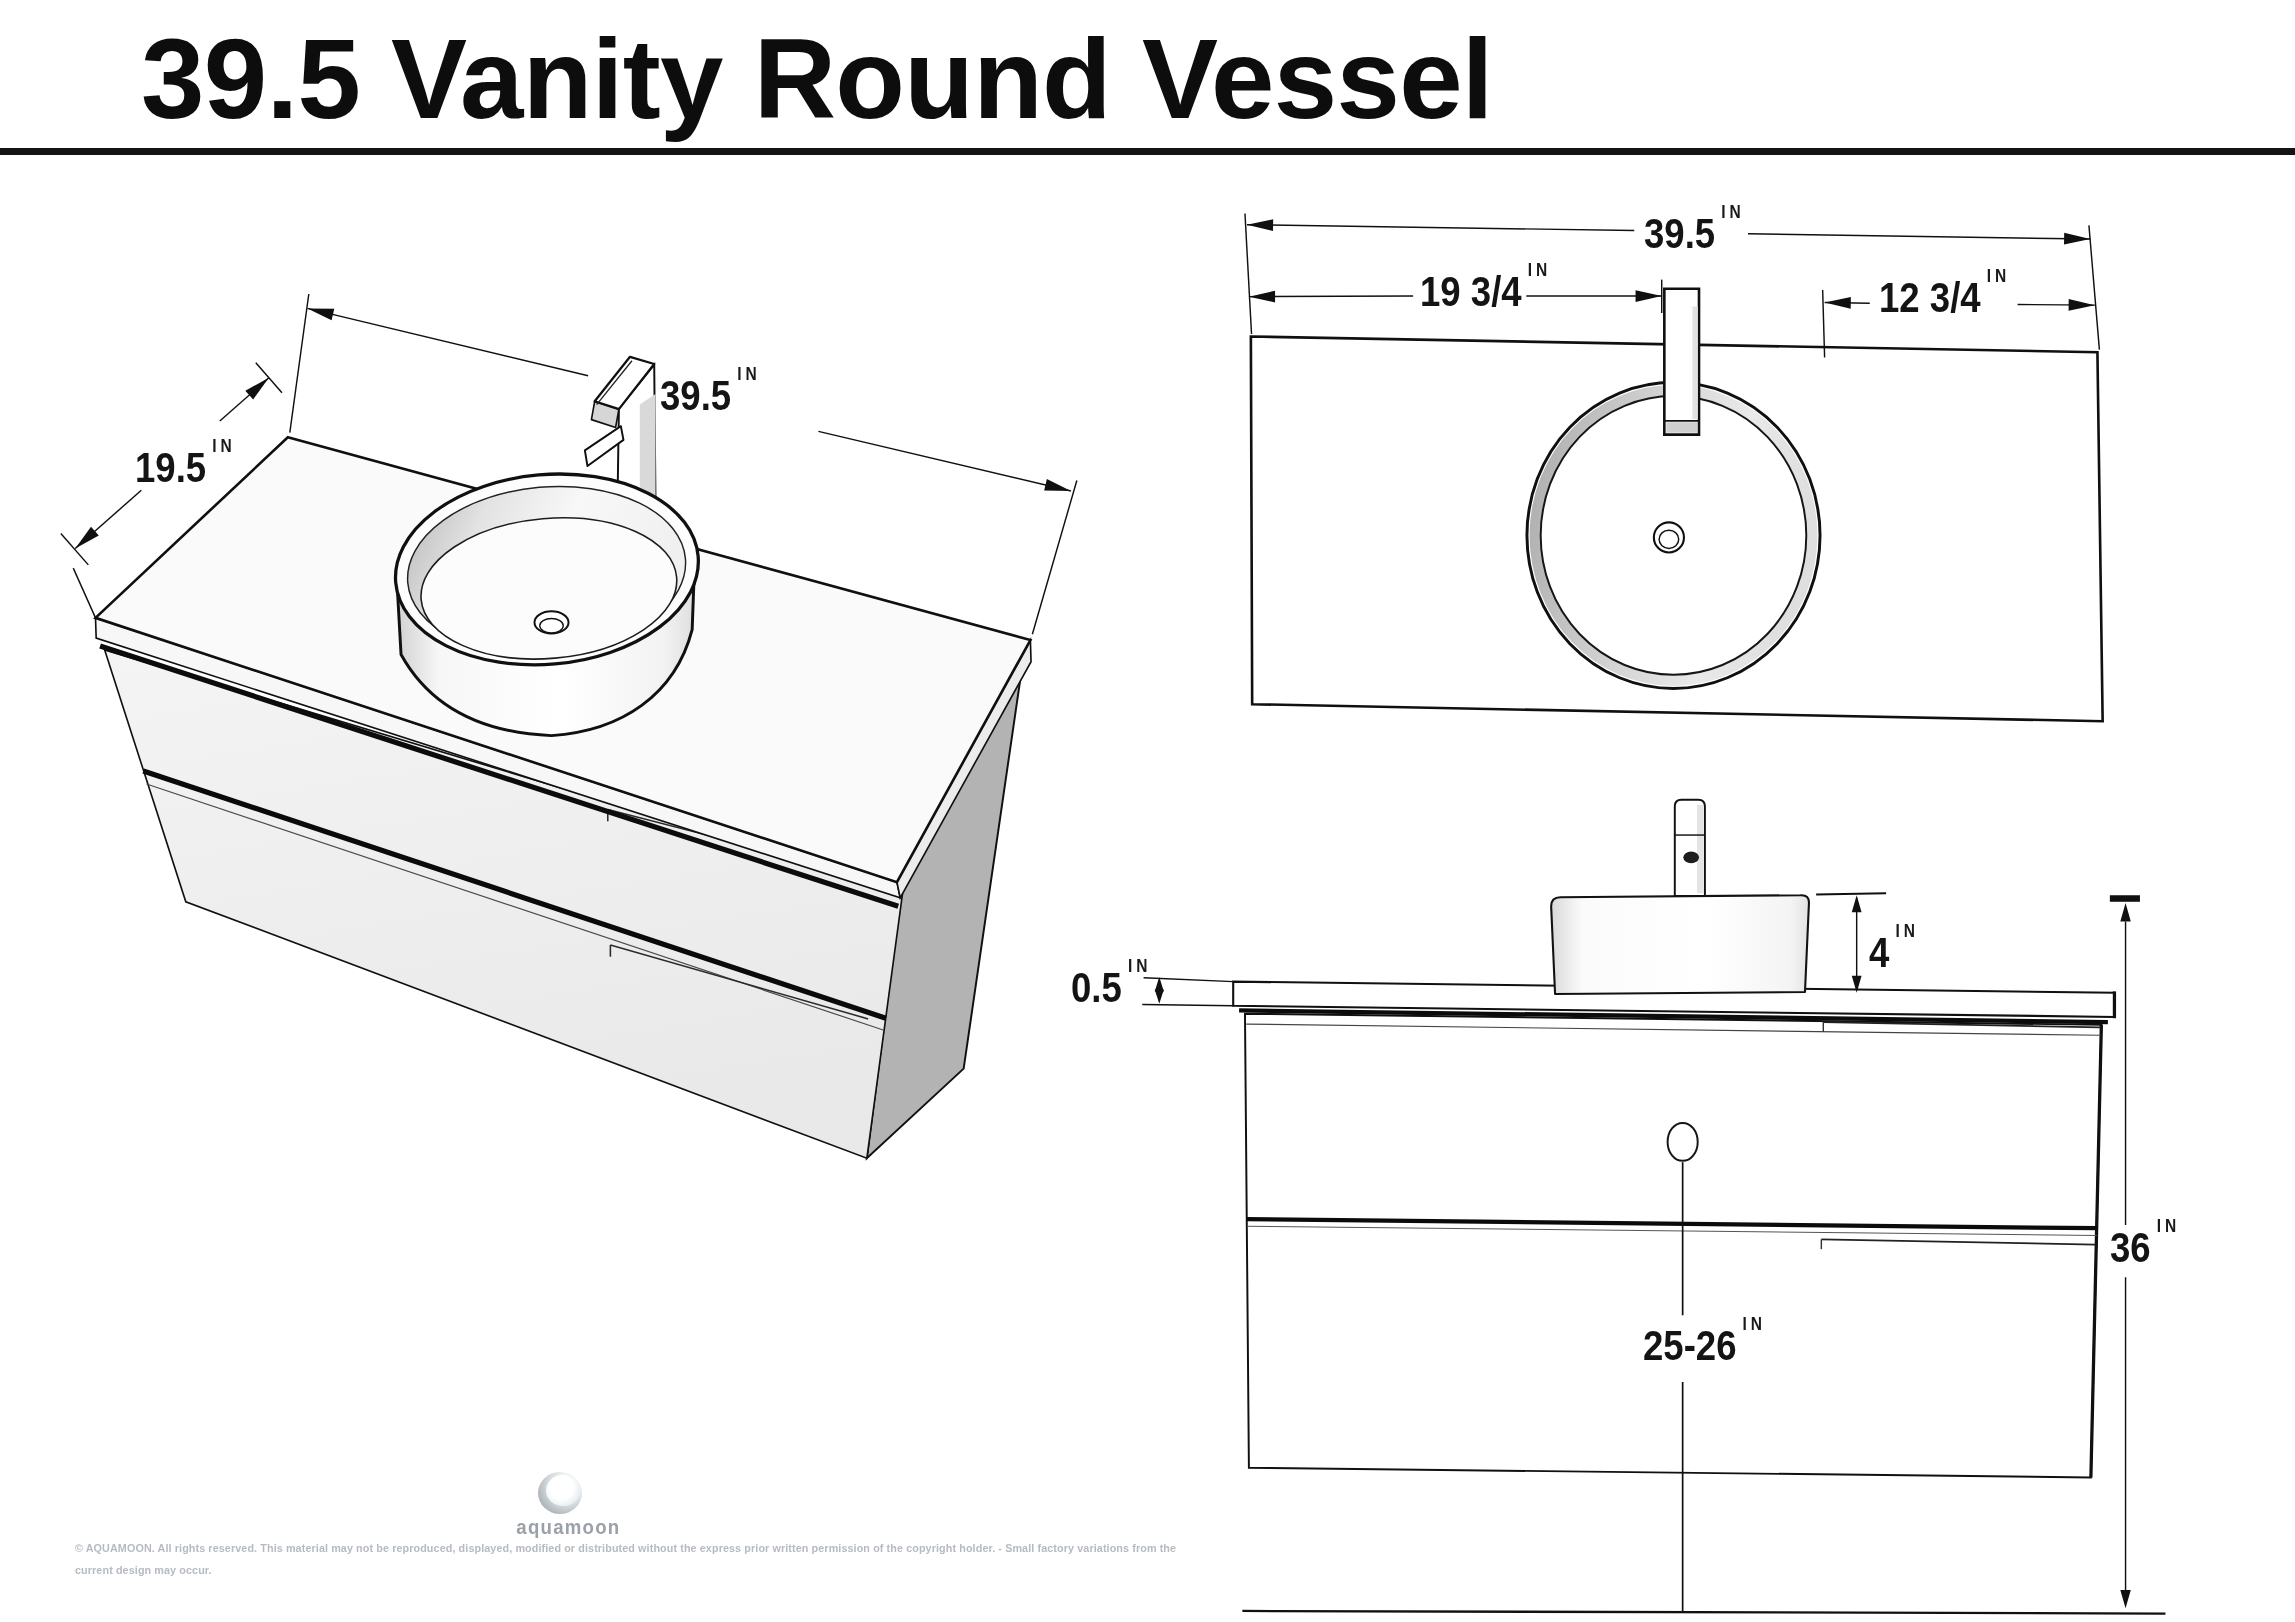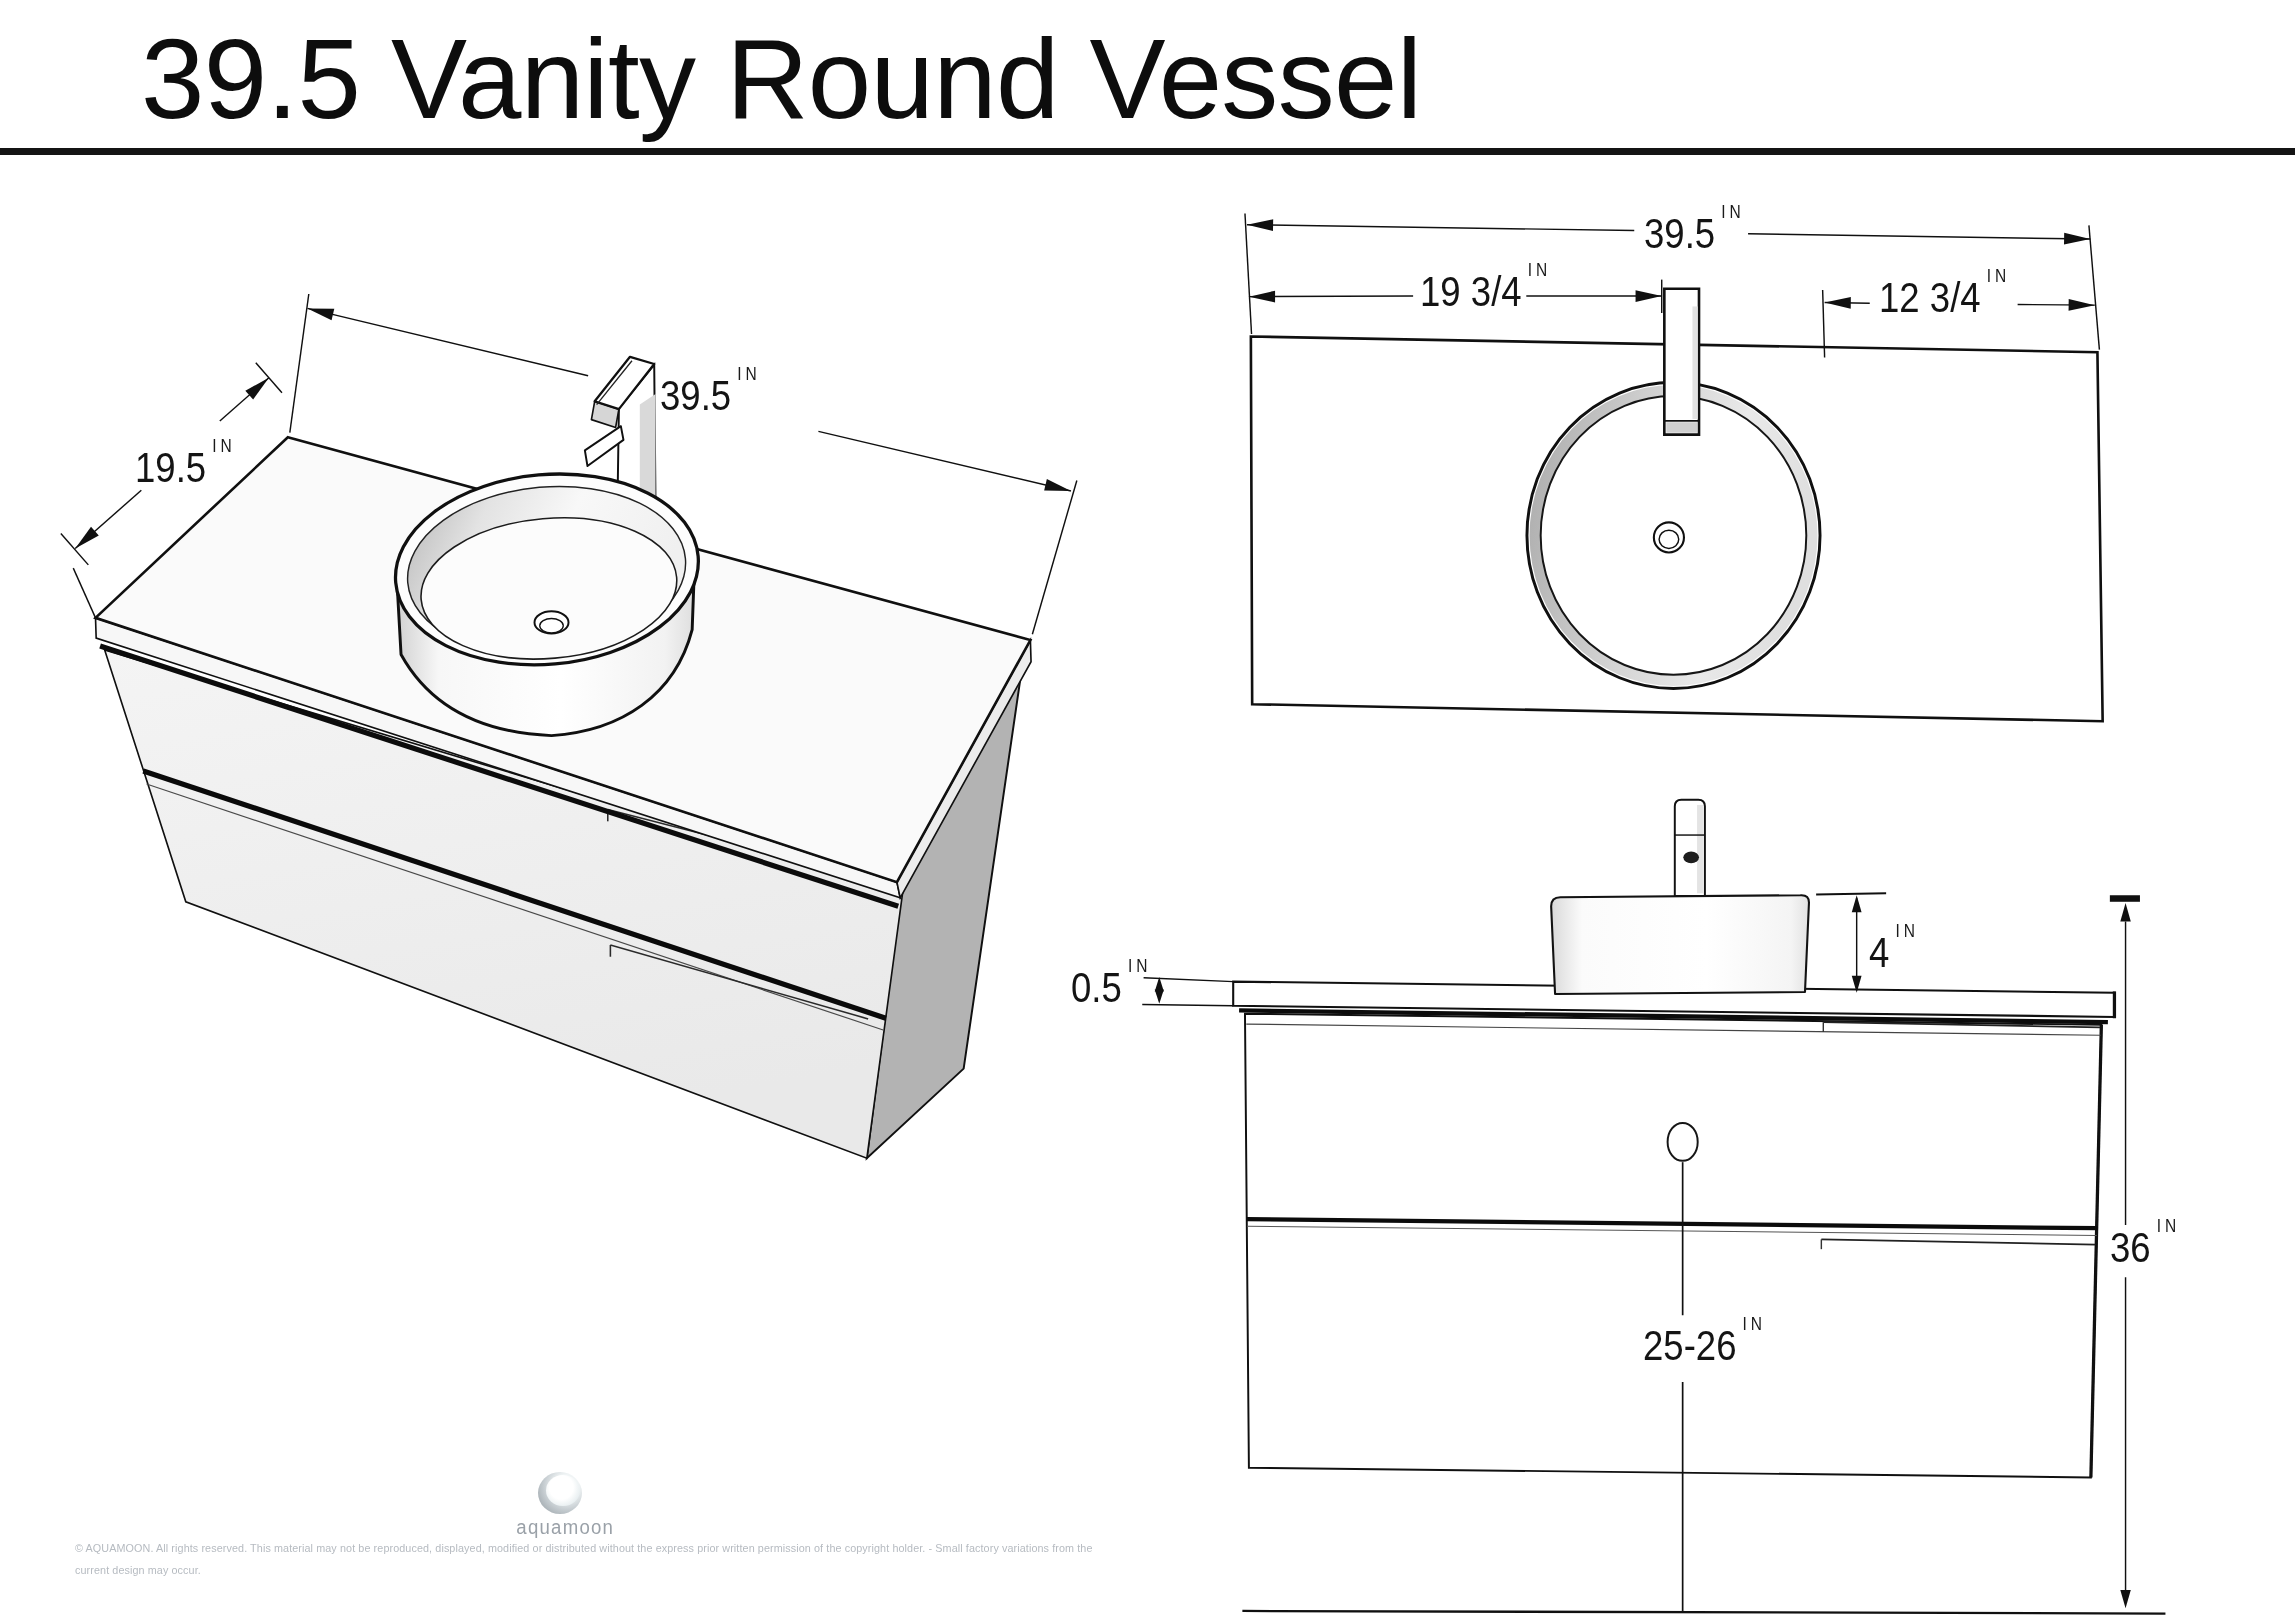--- a/index.html
+++ b/index.html
@@ -1,19 +1,19 @@
 <!DOCTYPE html>
 <html style="font-size:10.5px"><head>
 <meta charset="utf-8">
 <title>39.5 Vanity Round Vessel</title>
 <style>
   html,body{margin:0;padding:0;background:#ffffff;}
   body{width:2295px;height:1623px;position:relative;overflow:hidden;
        font-family:"Liberation Sans","DejaVu Sans",sans-serif;color:#101010;}
-  #canvas{position:absolute;inset:0;width:2295px;height:1623px;}
+  #canvas{position:absolute;inset:0;width:2295px;height:1623px;font-weight:bold;}
   #art{position:absolute;left:0;top:0;}
   .title{position:absolute;left:141px;top:21.6px;font-size:114px;line-height:1;
          letter-spacing:-0.7px;color:#0d0d0d;white-space:nowrap;}
   .title-rule{position:absolute;left:0;top:148px;width:2295px;height:7.2px;background:#141414;}
   .dim{position:absolute;display:flex;align-items:flex-start;white-space:nowrap;
        transform:scaleX(0.85);transform-origin:left top;}
   .dim .v{font-size:43px;line-height:1;color:#141414;}
   .dim .u{font-size:18.3px;line-height:1;letter-spacing:4.6px;color:#1a1a1a;
           margin-left:7.2px;position:relative;top:-9.2px;}
   .logo{position:absolute;left:514px;top:1472px;width:94px;text-align:left;}

